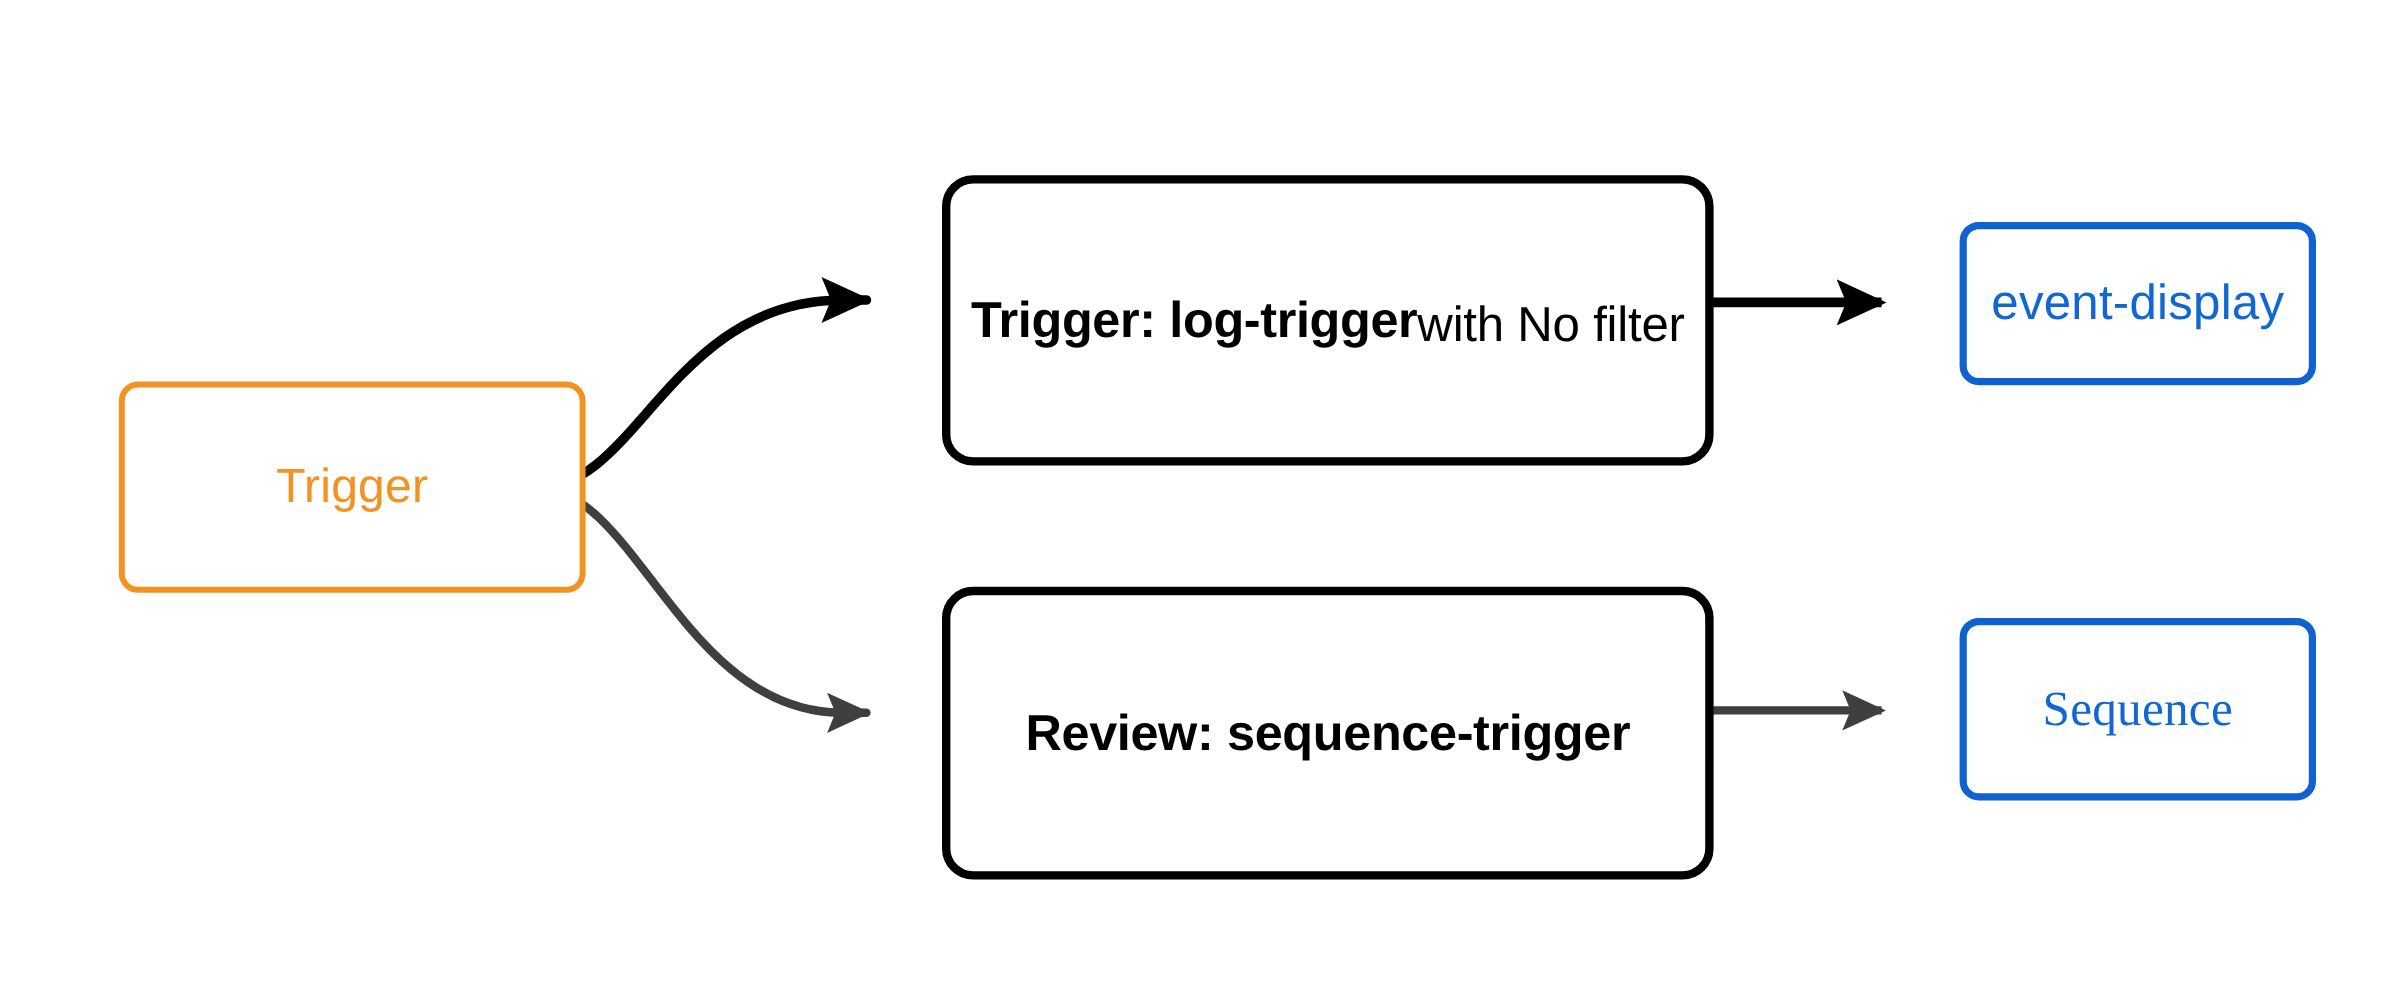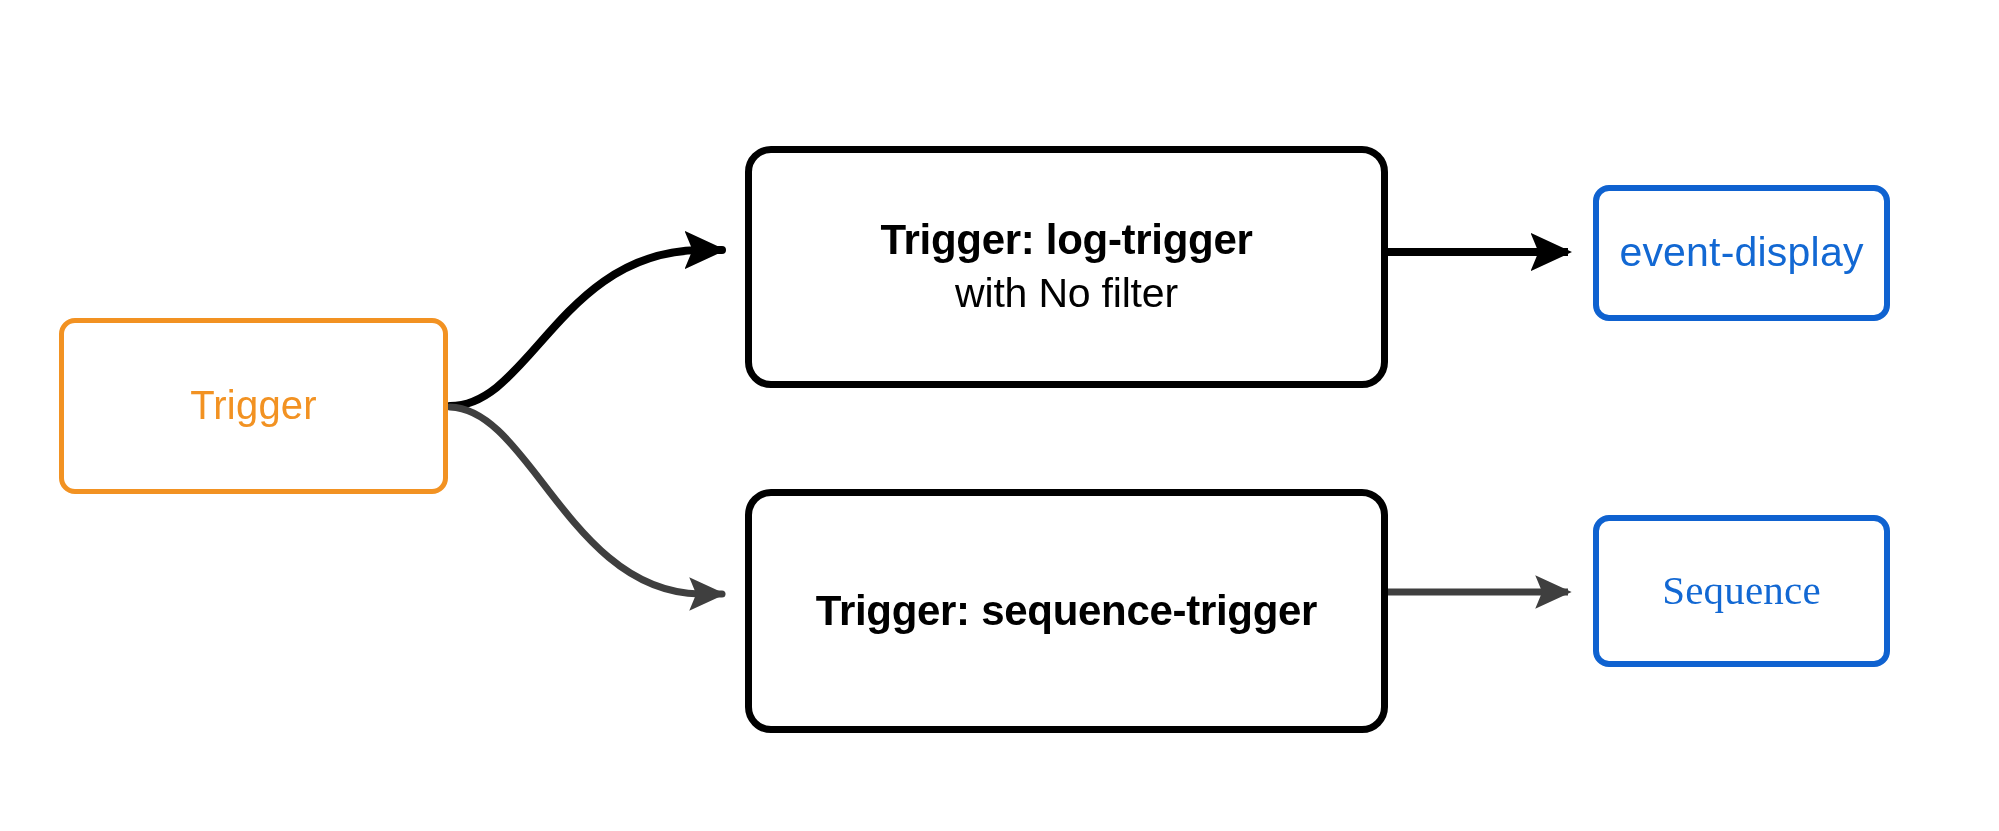--- a/index.html
+++ b/index.html
@@ -23,25 +23,26 @@
     left: 0;
     top: 0;
     width: 1999px;
     height: 831px;
     pointer-events: none;
   }
   .node {
     position: absolute;
     box-sizing: border-box;
     display: flex;
-    flex-direction: column;
+    flex-direction: row;
     align-items: center;
     justify-content: center;
     background: #ffffff;
     text-align: center;
+    margin-left: 40px;
   }
 
   
   .node-source {
     border: 5px solid #f29222;
     border-radius: 16px;
     color: #f29222;
   }
   .node-source .line {
     font-size: 40px;
@@ -115,21 +116,21 @@
   <div id="node-broker" class="node node-source">
     <span class="line">Trigger</span>
   </div>
 
   <div id="node-log-trigger" class="node node-trigger">
     <span class="title">Trigger: log-trigger</span>
     <span class="subtitle">with No filter</span>
   </div>
 
   <div id="node-seq-trigger" class="node node-trigger">
-    <span class="title">Trigger: sequence-trigger</span>
+    <span class="title">Review: sequence-trigger</span>
   </div>
 
   <div id="node-event-display" class="node node-sink">
     <span class="line">event-display</span>
   </div>
 
   <div id="node-sequence" class="node node-sink">
     <span class="line">Sequence</span>
   </div>
 

